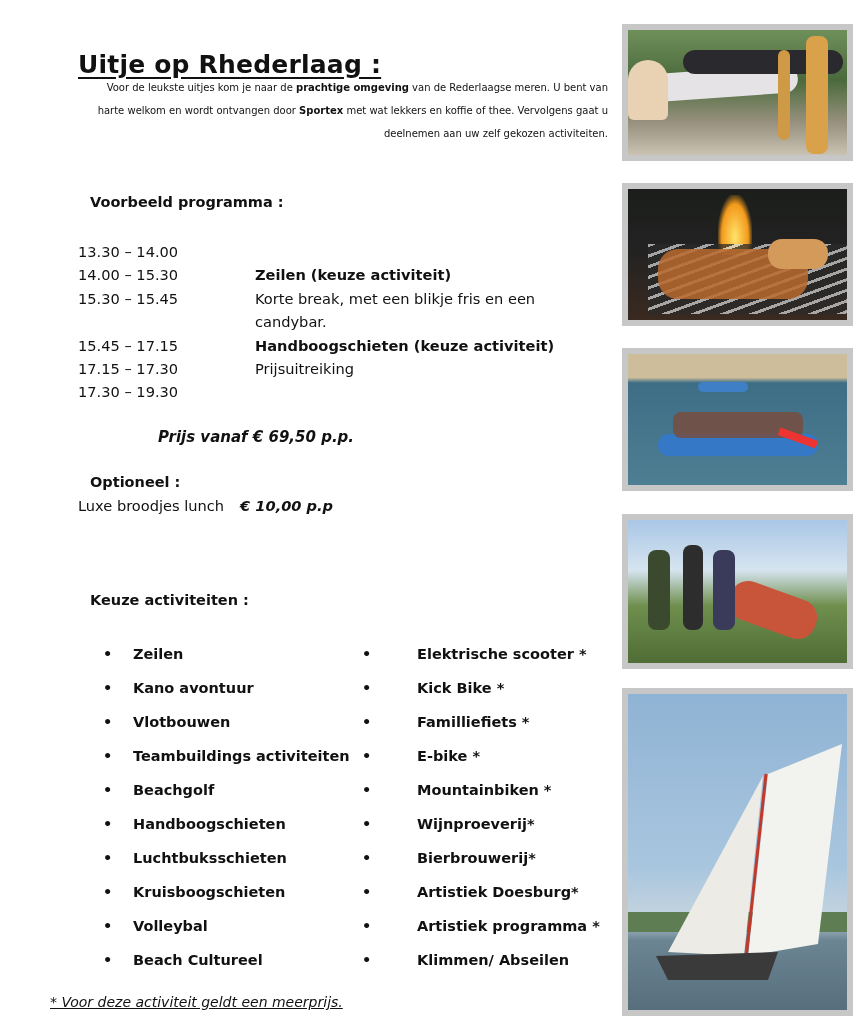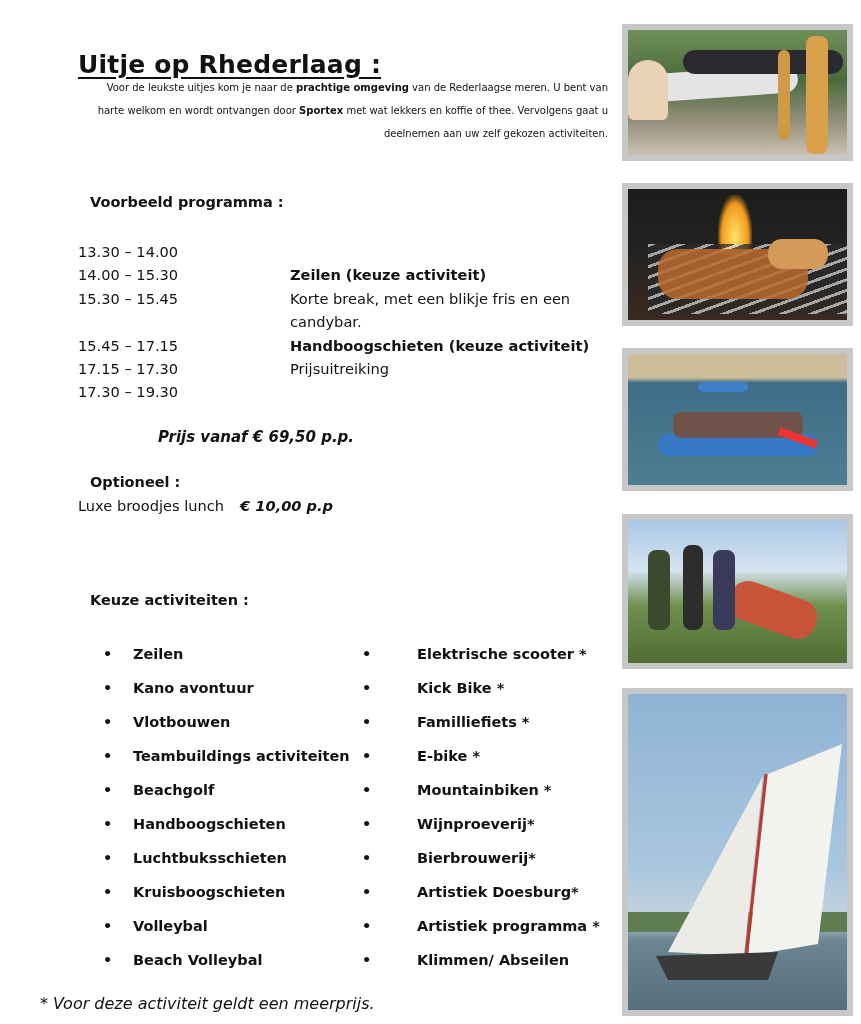--- a/index.html
+++ b/index.html
@@ -4,34 +4,34 @@
 <style>
   html, body { margin:0; padding:0; background:#ffffff; }
   body { width:861px; height:1024px; position:relative; overflow:hidden;
          font-family:"DejaVu Sans", sans-serif; color:#111; }
   .title { position:absolute; left:78px; top:18px; font-size:25px; font-weight:bold;
            text-decoration:underline; text-underline-offset:4px; letter-spacing:0.2px;margin-top:32px; }
   .intro { position:absolute; left:78px; top:76px; width:530px; font-size:10px; line-height:23px;text-align:right; }
   .intro b { font-weight:bold; }
   .h { position:absolute; left:90px; font-size:14.5px; font-weight:bold; }
   .sched { position:absolute; left:78px; top:240px; width:520px; font-size:14.6px; line-height:23.4px; }
-  .row { display:flex;gap:35px; }
+  .row { display:flex; }
   .row .t { width:177px; flex:none; }
   .row .d { flex:1; }
   .row .d.b { font-weight:bold; }
   .price { position:absolute; left:158px; top:428px; font-size:15px; font-style:italic; font-weight:bold; }
   .opt-line { position:absolute; left:78px; top:497px; font-size:14.6px; }
   .opt-line .p { font-style:italic; font-weight:bold; margin-left:16px; }
   .acts { position:absolute; top:646px; font-size:14.5px; font-weight:bold; }
   .acts .li { height:34px; display:flex; align-items:flex-start; }
   .acts.l { left:103px; }
   .acts.r { left:362px; }
   .acts.l .bul { width:30px; }
   .acts.r .bul { width:55px; }
-  .note { position:absolute; left:40px; top:994px; font-size:16px; font-style:italic; }
+  .note { position:absolute; left:50px; top:994px; font-size:14px; font-style:italic;text-decoration:underline; }
   .photo { position:absolute; background:#c7c7c7; padding:6px; box-sizing:border-box; }
   .photo .img { width:100%; height:100%; position:relative; overflow:hidden; }
   .p1 { left:622px; top:24px; width:231px; height:137px; }
   .p2 { left:622px; top:183px; width:231px; height:143px; }
   .p3 { left:622px; top:348px; width:231px; height:143px; }
   .p4 { left:622px; top:514px; width:231px; height:155px; }
   .p5 { left:622px; top:688px; width:231px; height:328px; }
 </style>
 </head>
 <body>
@@ -106,21 +106,21 @@
   <div class="li">
       <span class="bul">•</span>
       <span>Kruisboogschieten</span>
     </div>
   <div class="li">
       <span class="bul">•</span>
       <span>Volleybal</span>
     </div>
   <div class="li">
       <span class="bul">•</span>
-      <span>Beach Volleybal</span>
+      <span>Beach Cultureel</span>
     </div>
 </div>
 
 <div class="acts r">
   <div class="li">
       <span class="bul">•</span>
       <span>Elektrische scooter *</span>
     </div>
   <div class="li">
       <span class="bul">•</span>

